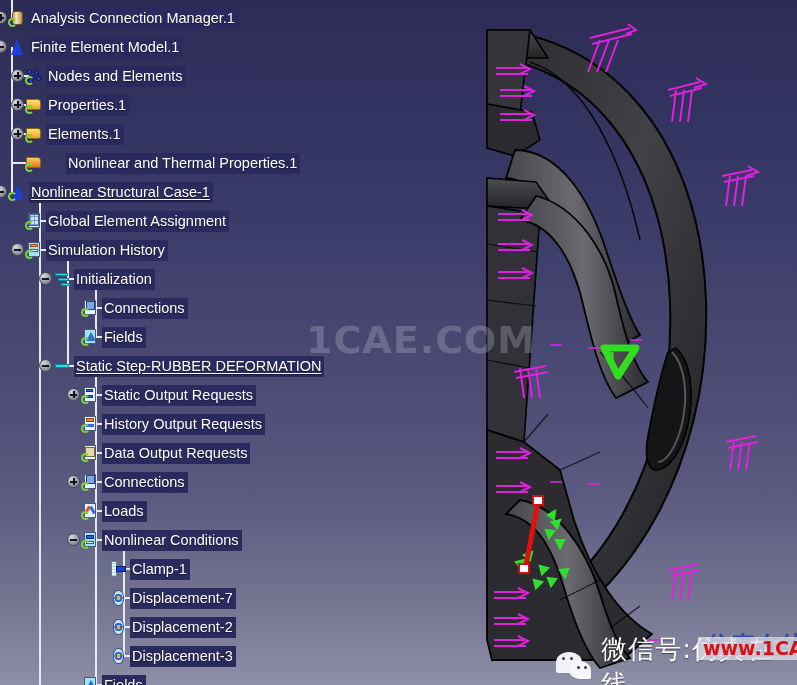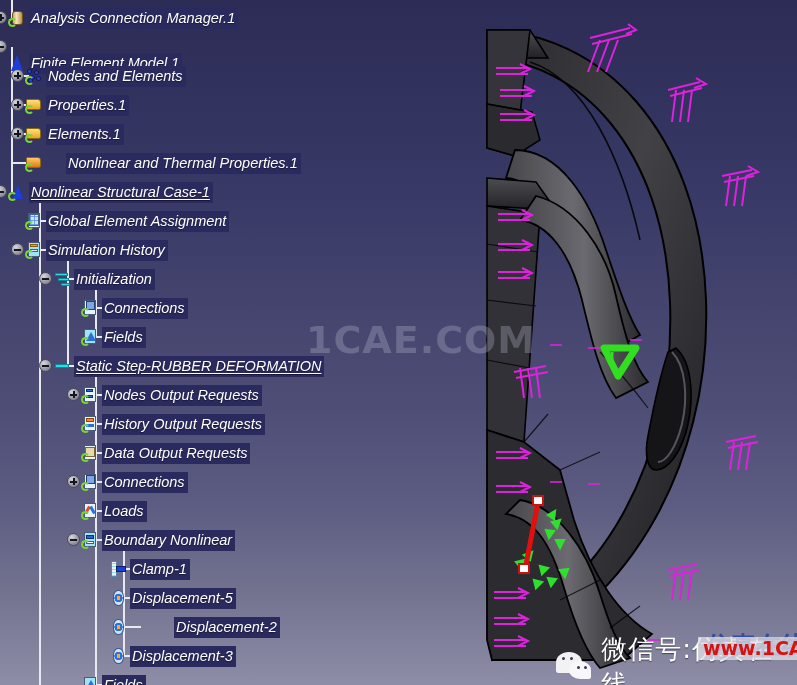--- a/index.html
+++ b/index.html
@@ -86,21 +86,20 @@
     position: absolute; left: 0; top: 0;
     width: 470px; height: 685px;
   }
   .tree-lines { position: absolute; left: 0; top: 0; }
   .node {
     position: absolute;
     height: 24px;
     display: flex;
     align-items: center;
     white-space: nowrap;
-    font-style: italic;
   }
   .node .icon {
     position: relative;
     width: 18px; height: 18px;
     flex: 0 0 18px;
     margin-right: 3px;
   }
   .node .label {
     font-size: 14.5px;
     line-height: 18px;
@@ -464,21 +463,21 @@
     </svg>
 
   <div class="node" style="left: 8px; top: 6px;">
         <span class="icon">
           <span class="ic-cyl"></span>
           <span class="ic-spiral"></span>
         </span>
         <span class="label">Analysis Connection Manager.1</span>
       </div>
       <div class="knob plus" style="position: absolute; left: -6px; top: 11px;"></div>
-      <div class="node" style="left: 8px; top: 51px; align-items: center;">
+      <div class="node" style="left: 8px; top: 35px; align-items: center;">
         <span class="icon">
           <span class="ic-cone"></span>
         </span>
         <span class="label">Finite Element Model.1</span>
       </div>
       <div class="knob" style="position: absolute; left: -6px; top: 40px;"></div>
       <div class="node" style="left: 25px; top: 64px;">
         <span class="icon">
           <span class="ic-dots">
             <i style="left:0px;top:0px;"></i>
@@ -575,21 +574,21 @@
         <span class="label">Static Step-RUBBER DEFORMATION</span>
       </div>
       <div class="knob" style="position: absolute; left: 39px; top: 359px;"></div>
       <div class="node" style="left: 81px; top: 383px;">
         <span class="icon">
           <span class="ic-page"></span>
           <span class="ic-sq" style="left:5px;top:3px;width:7px;height:3px;background:#2a6fd8;border-color:#11306e;"></span>
           <span class="ic-sq" style="left:5px;top:9px;width:7px;height:3px;background:#2a6fd8;border-color:#11306e;"></span>
           <span class="ic-spiral"></span>
         </span>
-        <span class="label">Nodes Output Requests</span>
+        <span class="label">Static Output Requests</span>
       </div>
       <div class="knob plus" style="position: absolute; left: 67px; top: 388px;"></div>
       <div class="node" style="left: 81px; top: 412px;">
         <span class="icon">
           <span class="ic-page"></span>
           <span class="ic-sq" style="left:5px;top:3px;width:8px;height:4px;background:#f08a2a;border-color:#8a4a10;"></span>
           <span class="ic-redmark" style="left:5px;top:9px;width:8px;height:3px;background:#2a6fd8;"></span>
           <span class="ic-spiral"></span>
         </span>
         <span class="label">History Output Requests</span>
@@ -620,37 +619,37 @@
         </span>
         <span class="label">Loads</span>
       </div>
       <div class="node" style="left: 81px; top: 528px;">
         <span class="icon">
           <span class="ic-page cy"></span>
           <span class="ic-sq" style="left:5px;top:4px;width:8px;height:4px;background:#2a5fd8;border-color:#10306e;"></span>
           <span class="ic-sq" style="left:5px;top:10px;width:8px;height:3px;background:#ffffff;border-color:#4a5a78;"></span>
           <span class="ic-spiral"></span>
         </span>
-        <span class="label">Boundary Nonlinear</span>
+        <span class="label">Nonlinear Conditions</span>
       </div>
       <div class="knob" style="position: absolute; left: 67px; top: 533px;"></div>
       <div class="node" style="left: 109px; top: 557px;">
         <span class="icon">
           <span class="ic-clamphatch"></span>
           <span class="ic-clampbar"></span>
         </span>
         <span class="label">Clamp-1</span>
       </div>
       <div class="node" style="left: 109px; top: 586px;">
         <span class="icon">
           <span class="ic-bcdisk"></span>
         </span>
-        <span class="label">Displacement-5</span>
-      </div>
-      <div class="node" style="left: 109px; top: 615px; gap: 44px;">
+        <span class="label">Displacement-7</span>
+      </div>
+      <div class="node" style="left: 109px; top: 615px;">
         <span class="icon">
           <span class="ic-bcdisk"></span>
         </span>
         <span class="label">Displacement-2</span>
       </div>
       <div class="node" style="left: 109px; top: 644px;">
         <span class="icon">
           <span class="ic-bcdisk"></span>
         </span>
         <span class="label">Displacement-3</span>

